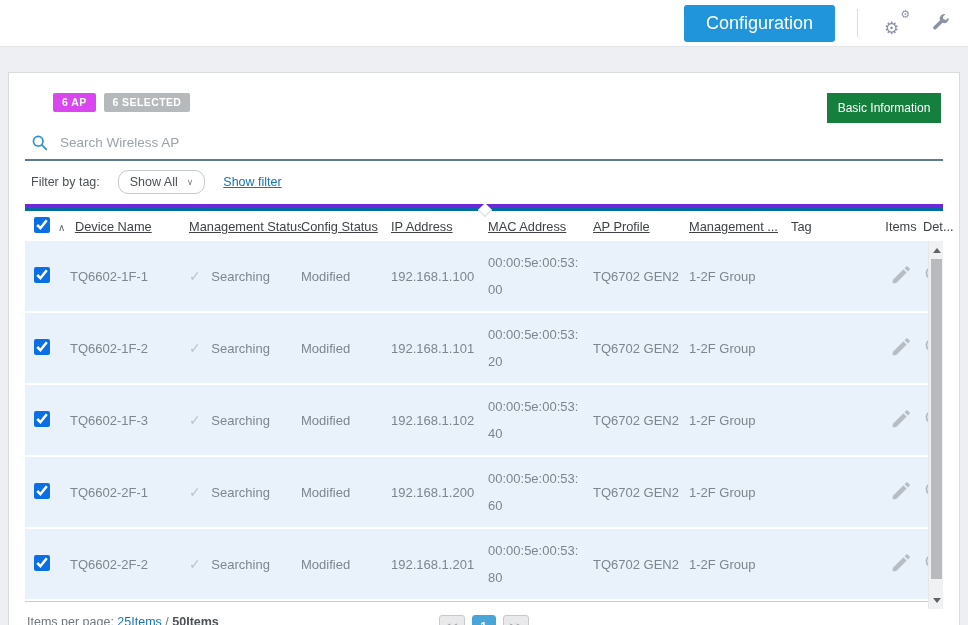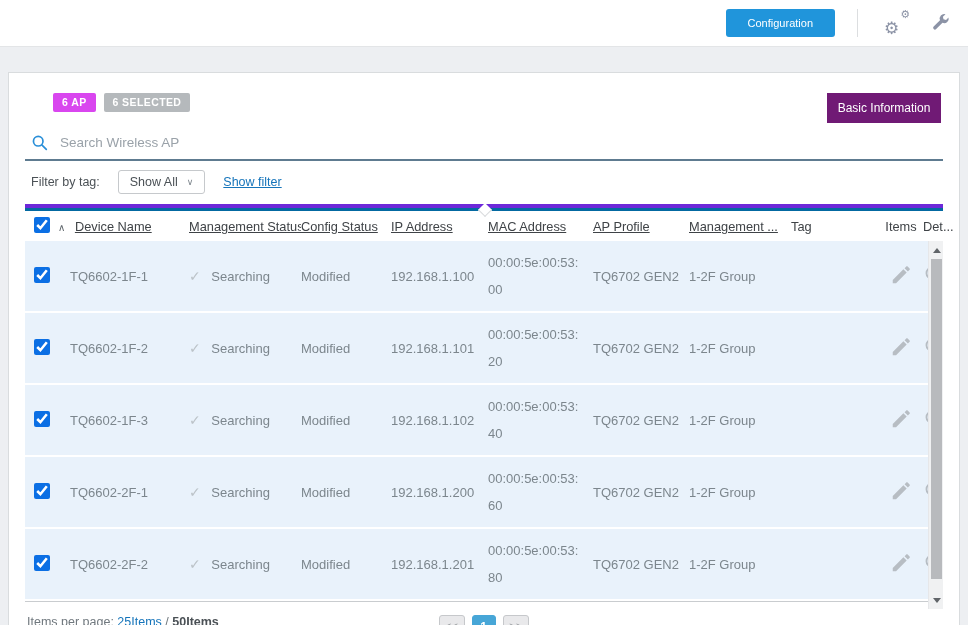--- a/index.html
+++ b/index.html
@@ -10,21 +10,21 @@
     background: #edeff2;
     color: #4b5156;
   }
   
   .topbar {
     height:47px; background:#ffffff; border-bottom:1px solid #e3e5e7;
     display:flex; align-items:center; justify-content:flex-end; padding-right:18px;
   }
   .btn-config {
     background:#2095db; color:#fff; border:none; border-radius:3px;
-    font-family:inherit; font-size:11px; padding:8px 22px; cursor:pointer;
+    font-family:inherit; font-size:18px; padding:8px 22px; cursor:pointer;
   }
   .topbar-divider { width:1px; height:28px; background:#dcdee0; margin:0 26px 0 22px; }
   .gears { position:relative; width:26px; height:24px; color:#8c93a6; margin-right:20px; cursor:pointer; }
   .gears .g1 { position:absolute; left:0; bottom:-2px; font-size:17px; line-height:1; }
   .gears .g2 { position:absolute; right:0; top:-2px; font-size:11px; line-height:1; }
   .wrench { width:20px; height:20px; cursor:pointer; }
   
   .panel {
     position:absolute; left:8px; right:8px; top:72px; bottom:0;
     background:#ffffff; border:1px solid #d9dcde; border-bottom:none;
@@ -38,41 +38,41 @@
     padding:3px 9px 4px; border-radius:2px;
   }
   .badge-ap { background:#d946ef;margin-left:22px; }
   .badge-selected { background:#b5b9bc; }
   .tabs { display:flex; gap:2px; margin-right:2px; }
   .tab {
     width:114px; min-height:30px; color:#fff; font-size:12px; line-height:1.25;
     text-align:center; padding:2px 6px; display:flex; align-items:center; justify-content:center;
     cursor:pointer;
   }
-  .tab-active { background:#701a75; }
+  .tab-active { background:#15803d; }
   .tab-inactive { background:#b8bcbe; }
   
   .search-row {
     display:flex; align-items:center; gap:12px; margin-top:7px;
     border-bottom:2px solid #5e7b90; padding:4px 2px 8px 6px;
   }
   .search-icon { width:17px; height:17px; flex:0 0 auto; }
   .search-input {
     border:none; outline:none; flex:1; font-family:inherit; font-size:13.5px; color:#0c4a6e;
     background:transparent;
   }
   .search-input::placeholder { color:#9aa2a9; opacity:1; }
   
   .filter-row {
     display:flex; align-items:center; gap:18px; padding:9px 2px 10px 6px;
     border-bottom:4px solid #6d28d9; font-size:12.5px;
   }
   .filter-label { color:#4b5156; }
   .filter-dropdown {
-    display:flex; align-items:center; gap:9px; border:1px solid #c6c9cc; border-radius:3px;
+    display:flex; align-items:center; gap:9px; border:1px solid #c6c9cc; border-radius:10px;
     padding:4px 11px; cursor:pointer; color:#4b5156; background:#fff;
   }
   .filter-dropdown .chev { font-size:9px; color:#7b838a; }
   .link { color:#1574ba; text-decoration:underline; cursor:pointer; }
   
   .grid {
     display:grid;
     grid-template-columns:33px 131px 112px 90px 97px 105px 96px 102px 88px 44px 38px;
     align-items:center;
   }

